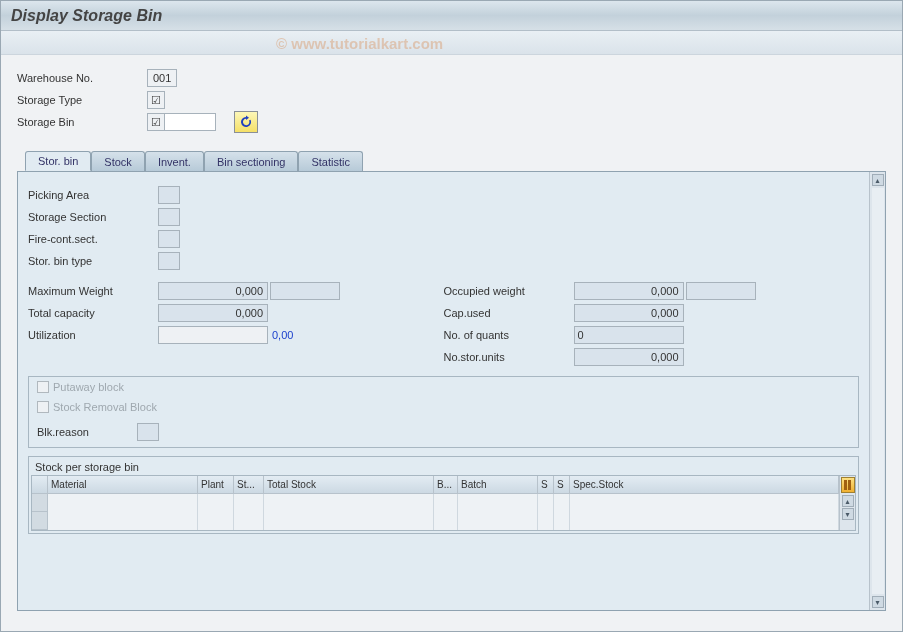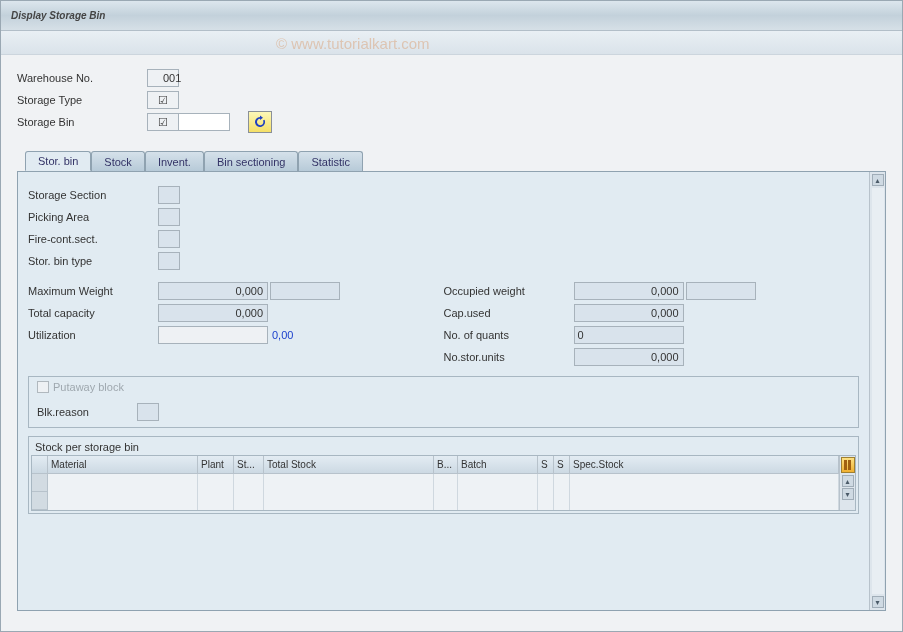--- a/index.html
+++ b/index.html
@@ -1,25 +1,25 @@
 <!DOCTYPE html>
 <html><head>
   <meta charset="utf-8">
   <style>
     * { box-sizing: border-box; font-family: Arial, sans-serif; }
     body { margin: 0; padding: 0; background: #fff; font-size: 11px; color: #333; }
     .window { width: 903px; height: 632px; border: 1px solid #9aa8b3; background: #f0f2f4; position: relative; }
     .titlebar { background: linear-gradient(to bottom, #dce6ed 0%, #c3d1db 50%, #d6e0e7 100%); height: 30px; border-bottom: 1px solid #b2bec8; display: flex; align-items: center; padding: 0 10px; }
-    .titlebar-text { font-size: 10px; font-weight: bold; font-style: italic; color: #444; }
+    .titlebar-text { font-size: 16px; font-weight: bold; font-style: italic; color: #444; }
     .subbar { height: 24px; background: linear-gradient(to bottom, #e9eff4, #dae3ea); border-bottom: 1px solid #ccd5dd; position: relative; }
-    .watermark { position: absolute; left: 275px; top: 34px; color: #d8905a; opacity: 0.4; font-size: 15px; font-weight: normal; z-index: 100; pointer-events: none; }
+    .watermark { position: absolute; left: 275px; top: 34px; color: #d8905a; opacity: 0.4; font-size: 15px; font-weight: bold; z-index: 100; pointer-events: none; }
     .content { padding: 12px 16px 0 16px; }
     .header-row { display: flex; align-items: center; height: 22px; margin-bottom: 0; }
     .label { width: 130px; color: #333; }
-    .input { border: 1px solid #a7b2bb; background: #eef1f4; height: 18px; padding: 0 15px; font-size: 11px; color: #333; display: inline-flex; align-items: center; }
+    .input { border: 1px solid #a7b2bb; background: #eef1f4; height: 18px; padding: 0 5px; font-size: 11px; color: #333; display: inline-flex; align-items: center; }
     .input.small { width: 30px; }
     .input.check { width: 18px; justify-content: center; }
     .input.editable { background: #fff; }
     .ibtn { width: 24px; height: 22px; border: 1px solid #8a9097; background: linear-gradient(to bottom, #fcf7b8, #f5e067); margin-left: 18px; display: inline-flex; align-items: center; justify-content: center; cursor: pointer; }
     .tabs-wrap { margin-top: 18px; }
     .tabs { display: flex; position: relative; z-index: 2; margin-left: 8px; }
     .tab { height: 20px; padding: 0 12px; border: 1px solid #8fa2b0; border-bottom: none; background: linear-gradient(to bottom, #d5e1ea, #b7cad8); color: #336; font-size: 11px; display: flex; align-items: center; border-radius: 3px 3px 0 0; margin-right: 0; cursor: pointer; position: relative; }
     .tab.active { background: #e1ebf2; border-bottom: 1px solid #e1ebf2; margin-bottom: -1px; z-index: 3; }
     .tab-panel { border: 1px solid #8fa2b0; background: #e1ebf2; height: 440px; position: relative; display: flex; }
     .panel-inner { flex: 1; padding: 12px 10px 0 10px; overflow: hidden; }
@@ -98,25 +98,25 @@
         <div class="tab">Stock</div>
         <div class="tab">Invent.</div>
         <div class="tab">Bin sectioning</div>
         <div class="tab">Statistic</div>
       </div>
       <div class="tab-panel">
         <div class="panel-inner">
 
           <div class="group">
             <div class="row">
+                <span class="lab">Picking Area</span>
+                <span class="val w30"></span>
+              </div>
+            <div class="row">
                 <span class="lab">Storage Section</span>
-                <span class="val w30"></span>
-              </div>
-            <div class="row">
-                <span class="lab">Picking Area</span>
                 <span class="val w30"></span>
               </div>
             <div class="row">
                 <span class="lab">Fire-cont.sect.</span>
                 <span class="val w30"></span>
               </div>
             <div class="row">
                 <span class="lab">Stor. bin type</span>
                 <span class="val w30"></span>
               </div>
@@ -158,20 +158,24 @@
                   <span class="val w120">0,000</span>
                 </div>
             </div>
           </div>
 
           <div class="status-box">
             <div class="status-body">
               <div class="chk-row">
                   <span class="chk"></span>
                   <span>Putaway block</span>
+                </div>
+              <div class="chk-row">
+                  <span class="chk"></span>
+                  <span>Stock Removal Block</span>
                 </div>
               <div class="row" style="color:#333;">
                   <span class="lab" style="width:100px;">Blk.reason</span>
                   <span class="val w30"></span>
                 </div>
             </div>
           </div>
 
           <div class="table-box">
             <div class="table-title">Stock per storage bin</div>

